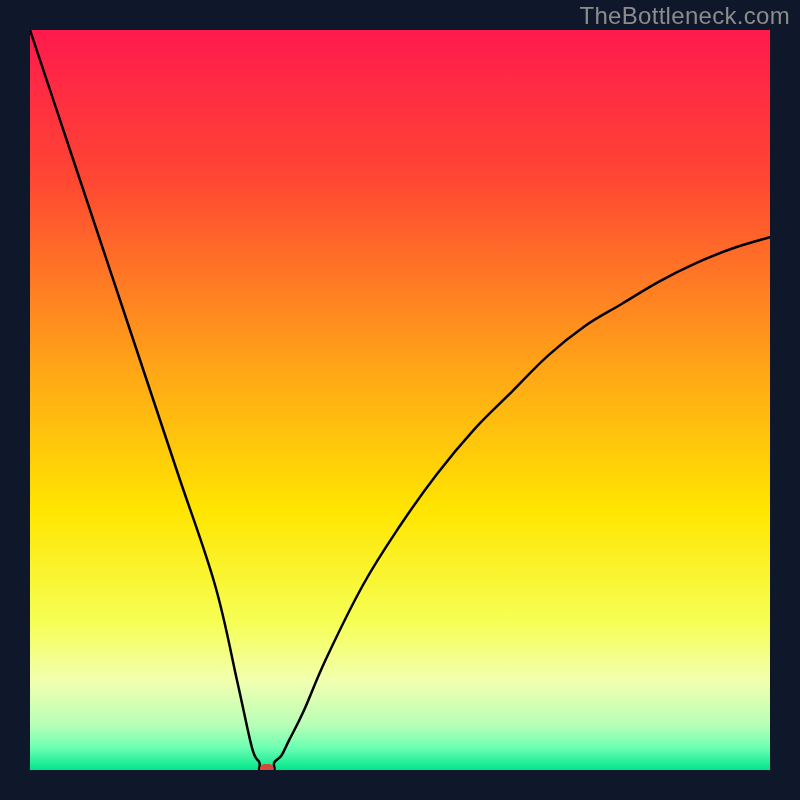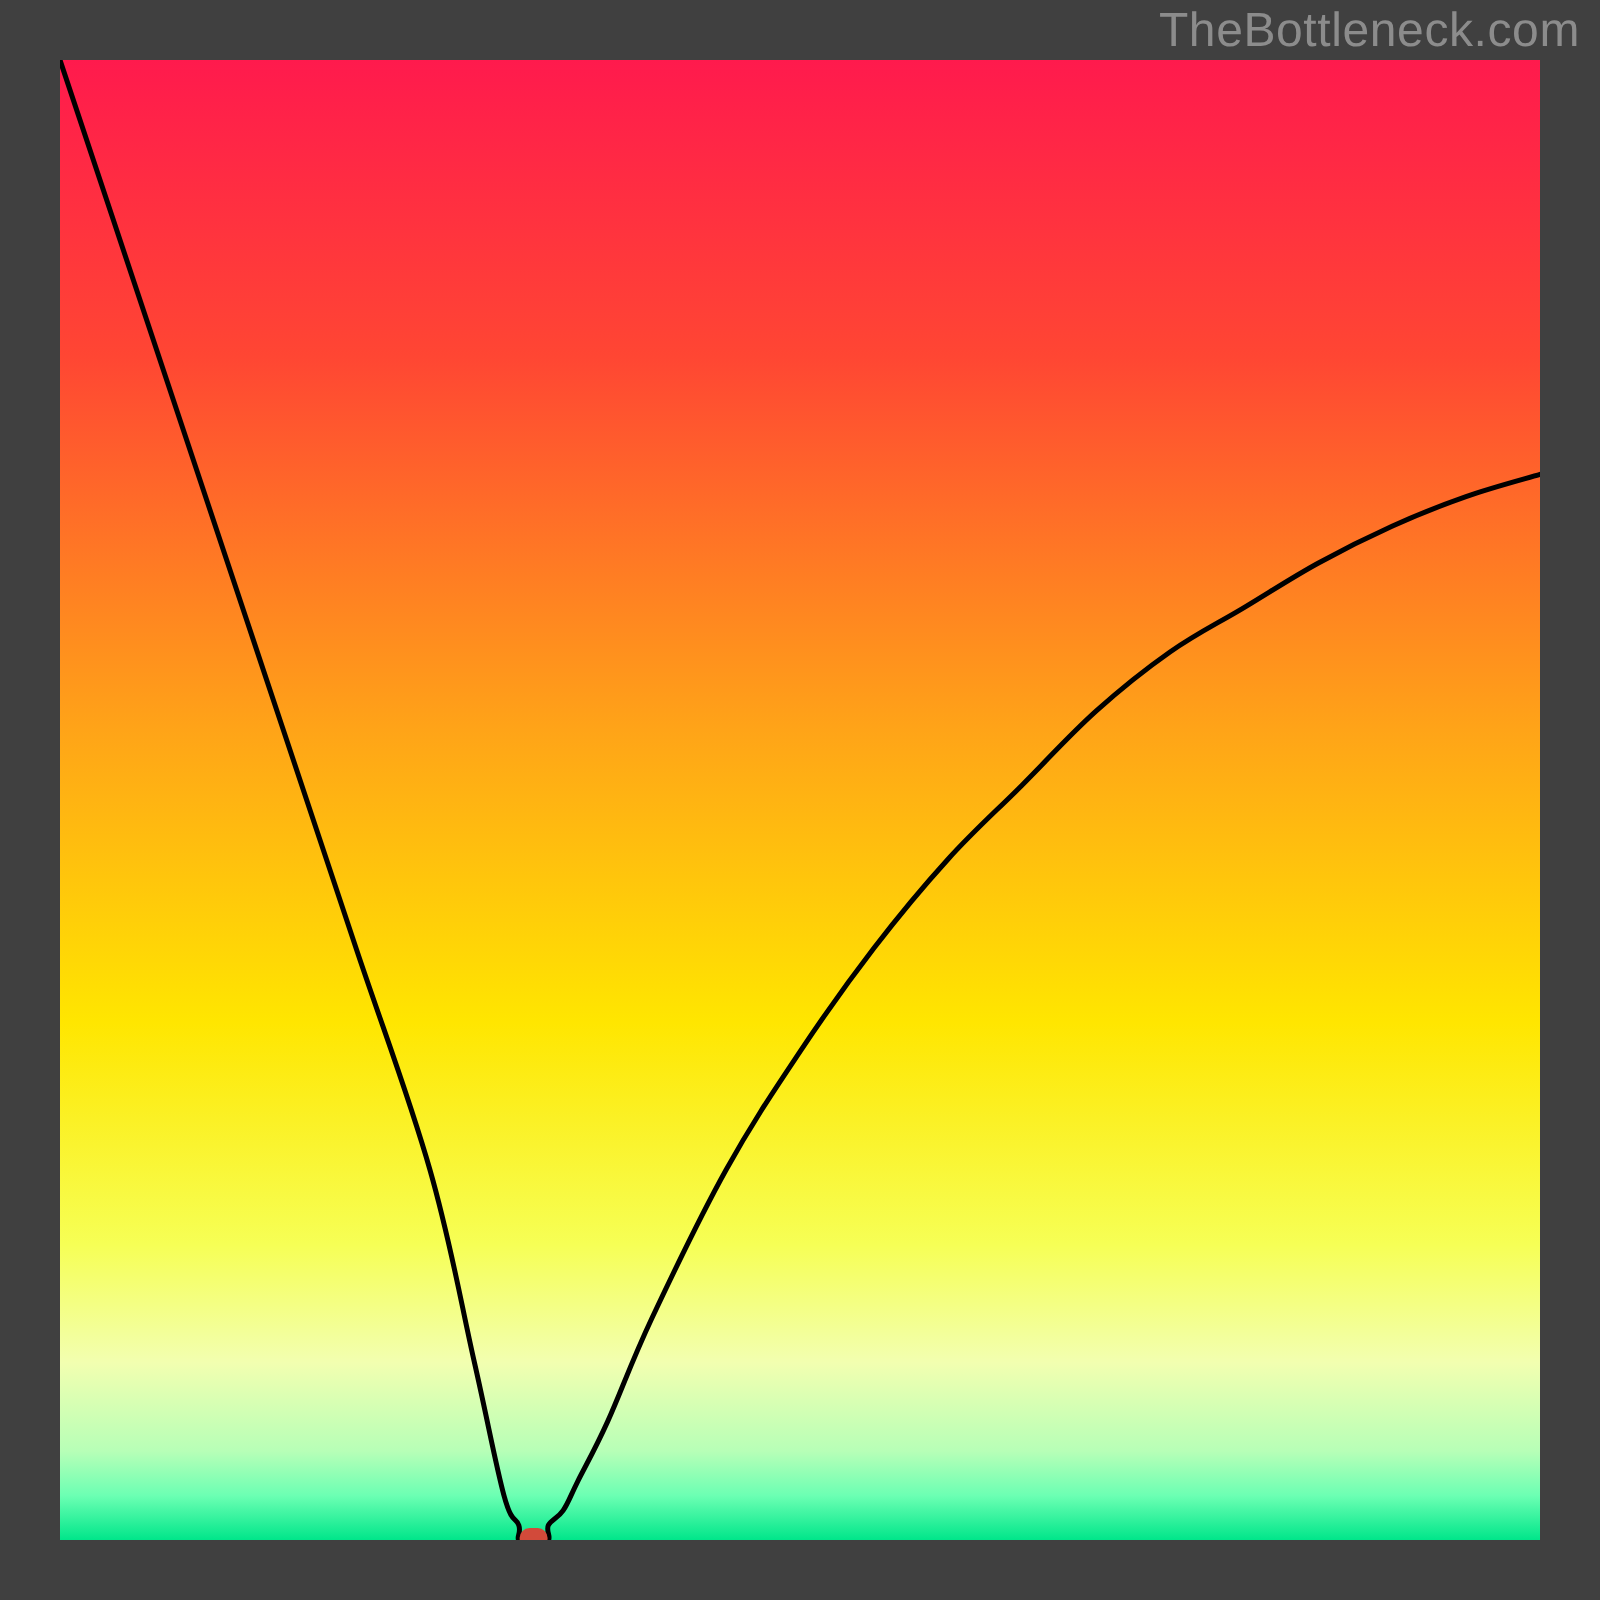--- a/index.html
+++ b/index.html
@@ -8,21 +8,21 @@
     width: 800px;
     height: 800px;
     background: #000;
     overflow: hidden;
     font-family: Arial, Helvetica, sans-serif;
   }
   .outer {
     position: relative;
     width: 800px;
     height: 800px;
-    background: #404040;
+    background: #0f172a;
   }
   .watermark {
     position: absolute;
     top: 2px;
     right: 10px;
     color: #8c8c8c;
     font-size: 24px;
     font-weight: 500;
     letter-spacing: 0.3px;
     z-index: 50;

